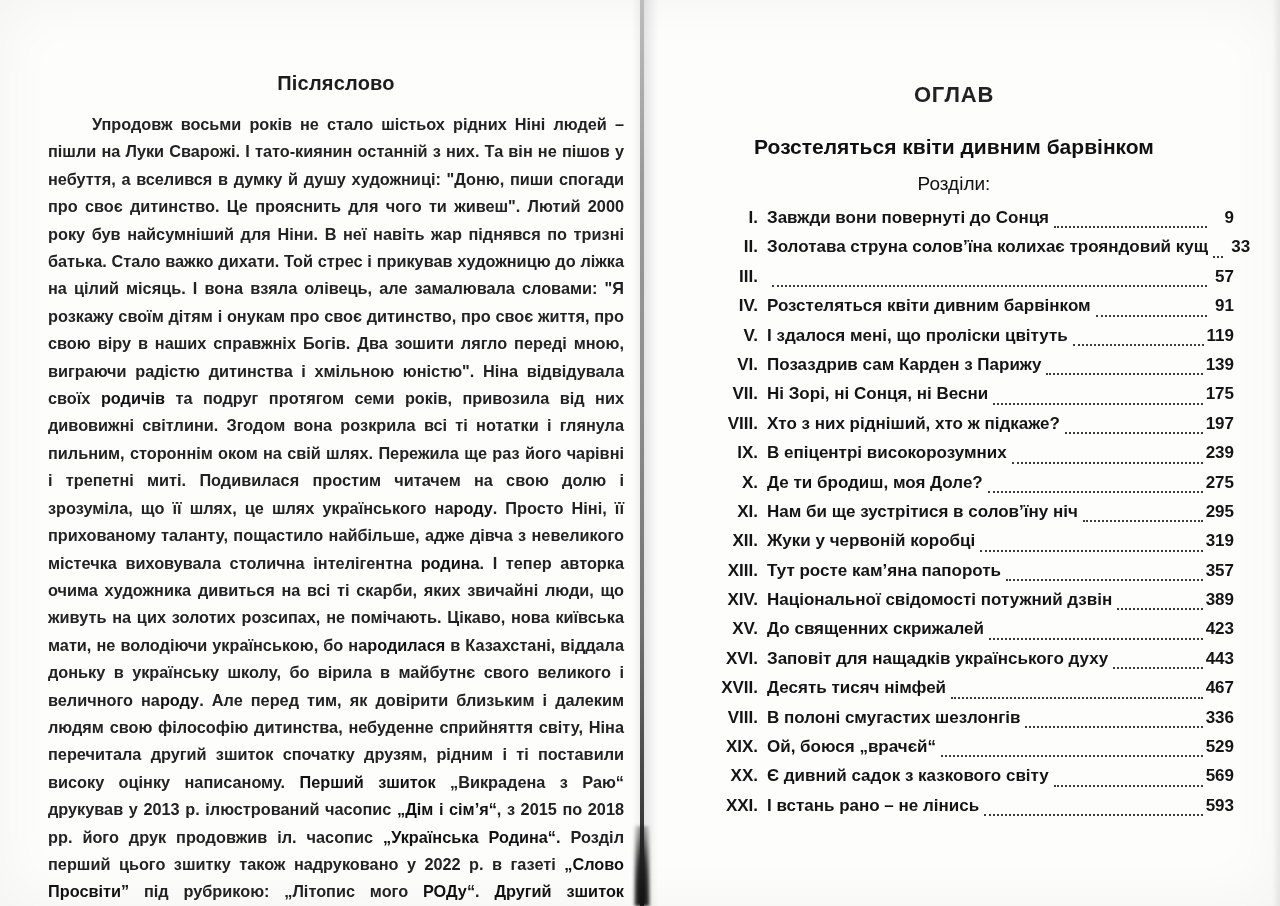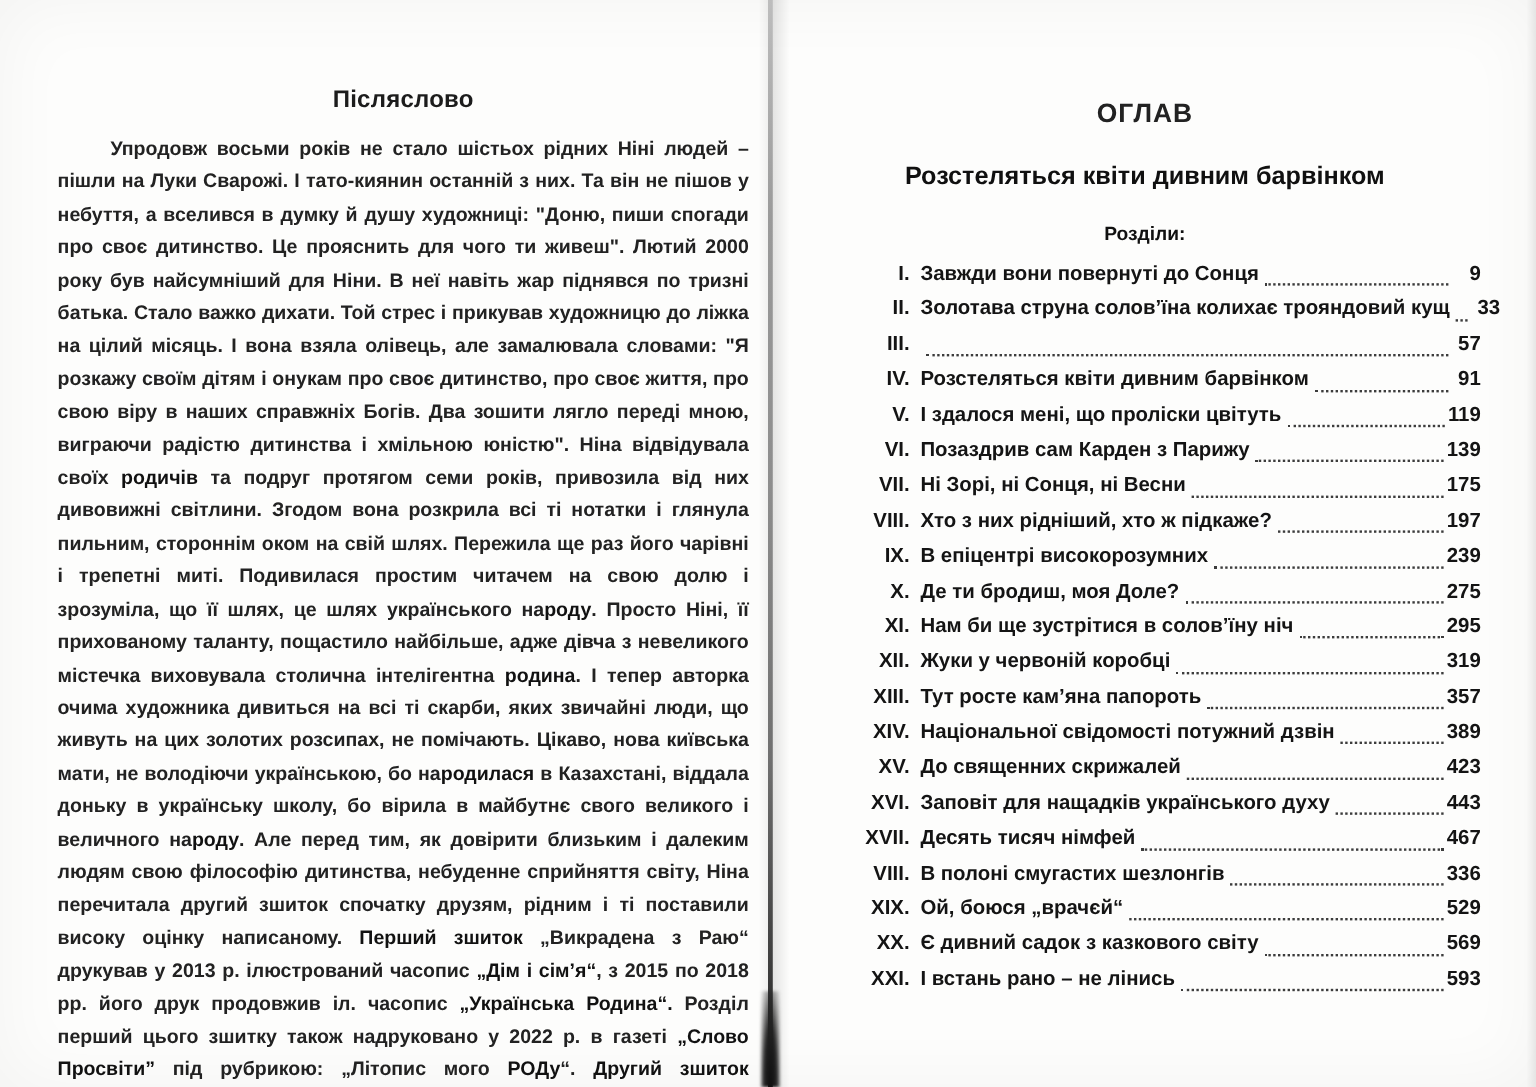--- a/index.html
+++ b/index.html
@@ -25,21 +25,21 @@
   .page-left{position:absolute;left:48px;top:72px;width:576px;}
   .lp-title{font-size:20px;font-weight:bold;text-align:center;margin:0 0 16px 0;letter-spacing:0.2px;}
   .para{margin:0;text-align:justify;text-indent:44px;font-size:16.3px;line-height:27.4px;
         color:#222;font-weight:bold;}
   .para b{color:#111;}
 
   
   .page-right{position:absolute;left:652px;top:82px;width:604px;}
   .toc-header{text-align:center;font-size:22px;font-weight:600;letter-spacing:0.8px;color:#222;}
   .toc-title{text-align:center;font-size:21px;font-weight:bold;margin-top:27px;color:#101010;}
-  .toc-subtitle{text-align:center;font-size:16px;font-weight:bold;margin-top:28px;color:#101010;}
+  .toc-subtitle{text-align:center;font-size:19px;font-weight:normal;margin-top:14px;color:#101010;}
   .toc-list{margin-top:13px;padding-left:42px;padding-right:22px;}
   .toc-row{display:flex;align-items:baseline;height:29.4px;font-size:17px;font-weight:bold;color:#141414;}
   .toc-num{flex:none;width:64px;text-align:right;padding-right:9px;}
   .toc-t{flex:none;white-space:nowrap;}
   .toc-leader{flex:1 1 10px;min-width:10px;border-bottom:2px dotted #3c3c3c;
               align-self:flex-end;margin:0 3px 9px 5px;}
   .toc-pg{flex:none;min-width:24px;text-align:right;}
 </style>
 </head>
 <body>

